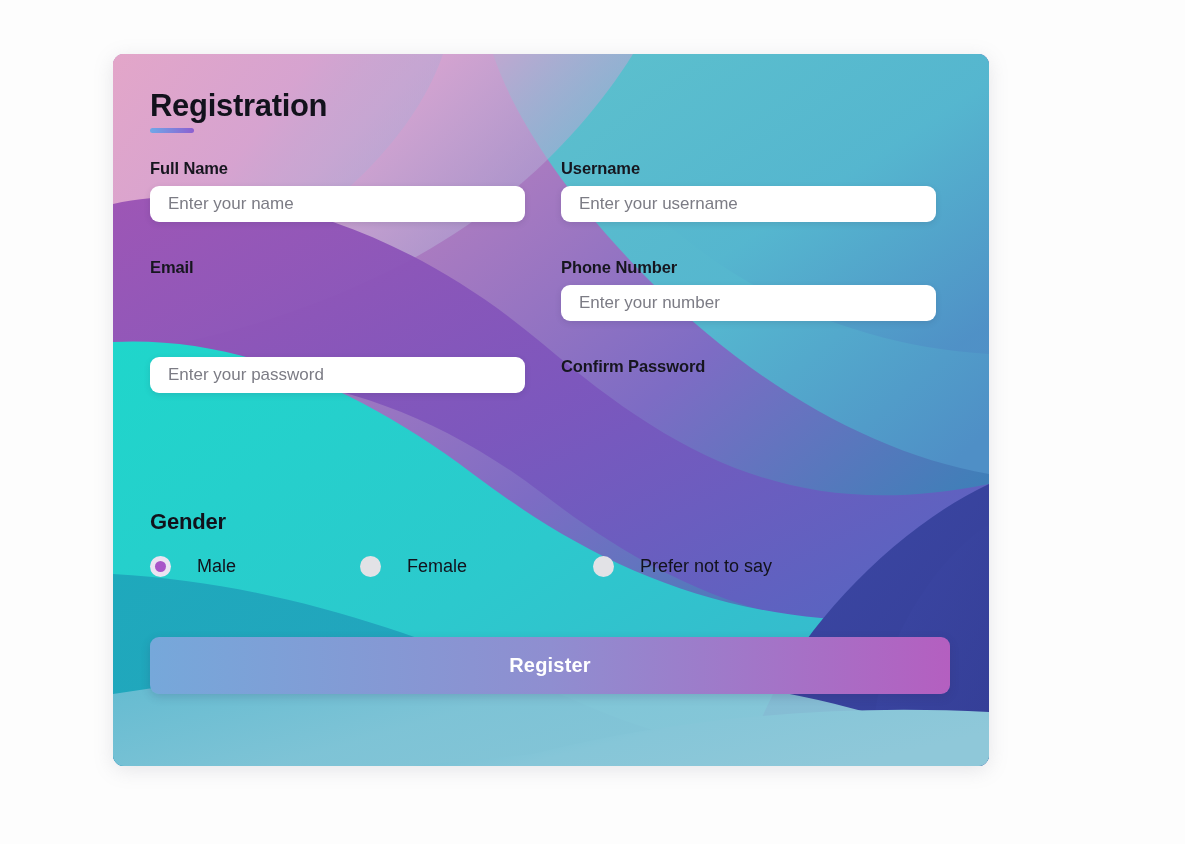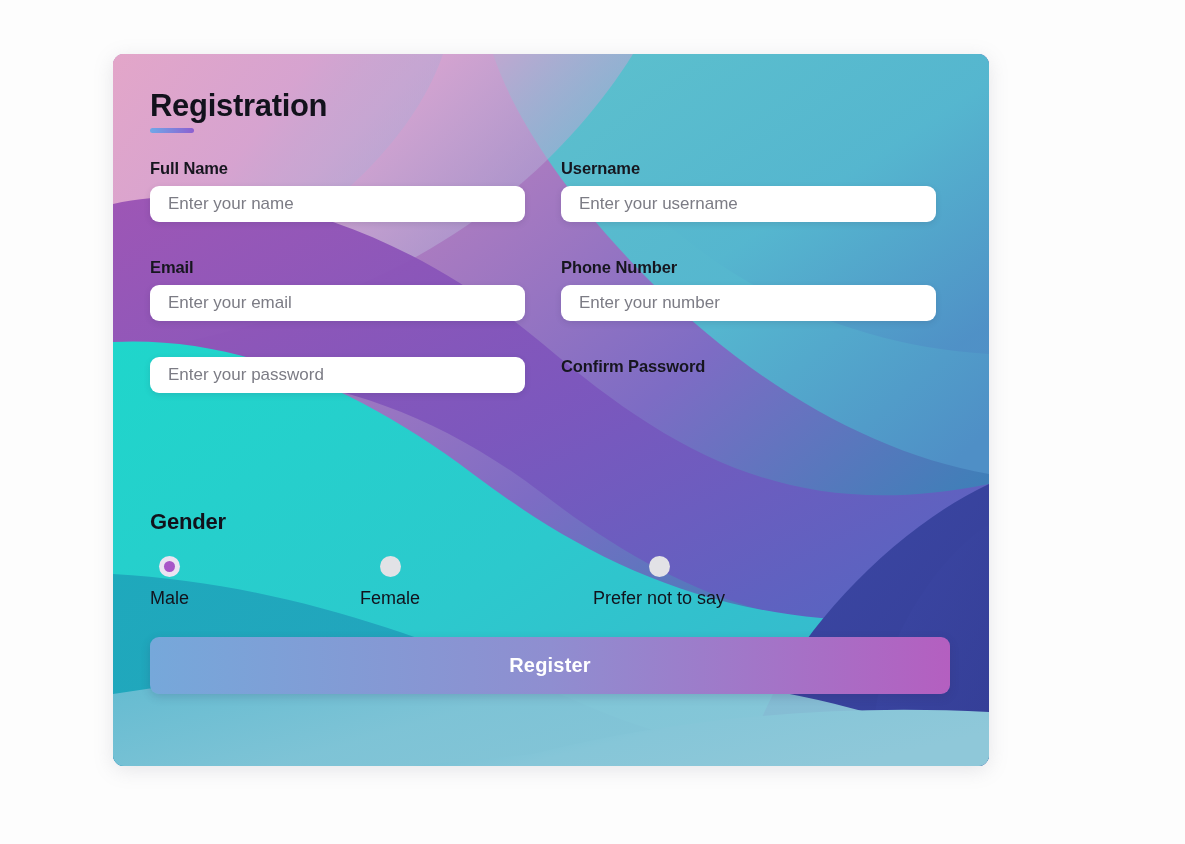--- a/index.html
+++ b/index.html
@@ -124,23 +124,22 @@
   #gender-options {
     margin-top: 21px;
     position: relative;
     height: 26px;
   }
 
   .gender-option {
     position: absolute;
     display: flex;
     align-items: center;
-    gap: 11px;
+    gap: 26px;
     cursor: pointer;
-    flex-direction: column;
   }
   .gender-option.opt-0 { left: 0px; }
   .gender-option.opt-1 { left: 210px; }
   .gender-option.opt-2 { left: 443px; }
 
   .radio-dot {
     width: 21px;
     height: 21px;
     border-radius: 50%;
     background: #e2e2e6;
@@ -277,21 +276,20 @@
           <input class="text-input" type="text" placeholder="Enter your name" style="">
         </div>
 
         <div class="form-field">
           <div class="field-label">Username</div>
           <input class="text-input" type="text" placeholder="Enter your username" style="">
         </div>
 
         <div class="form-field">
           <div class="field-label">Email</div>
-          <input class="text-input" type="email" placeholder="Enter your email" style="">
         </div>
 
         <div class="form-field">
           <div class="field-label">Phone Number</div>
           <input class="text-input" type="tel" placeholder="Enter your number" style="">
         </div>
 
         <div class="form-field">
           <input class="text-input" type="text" placeholder="Enter your password" style="">
         </div>

